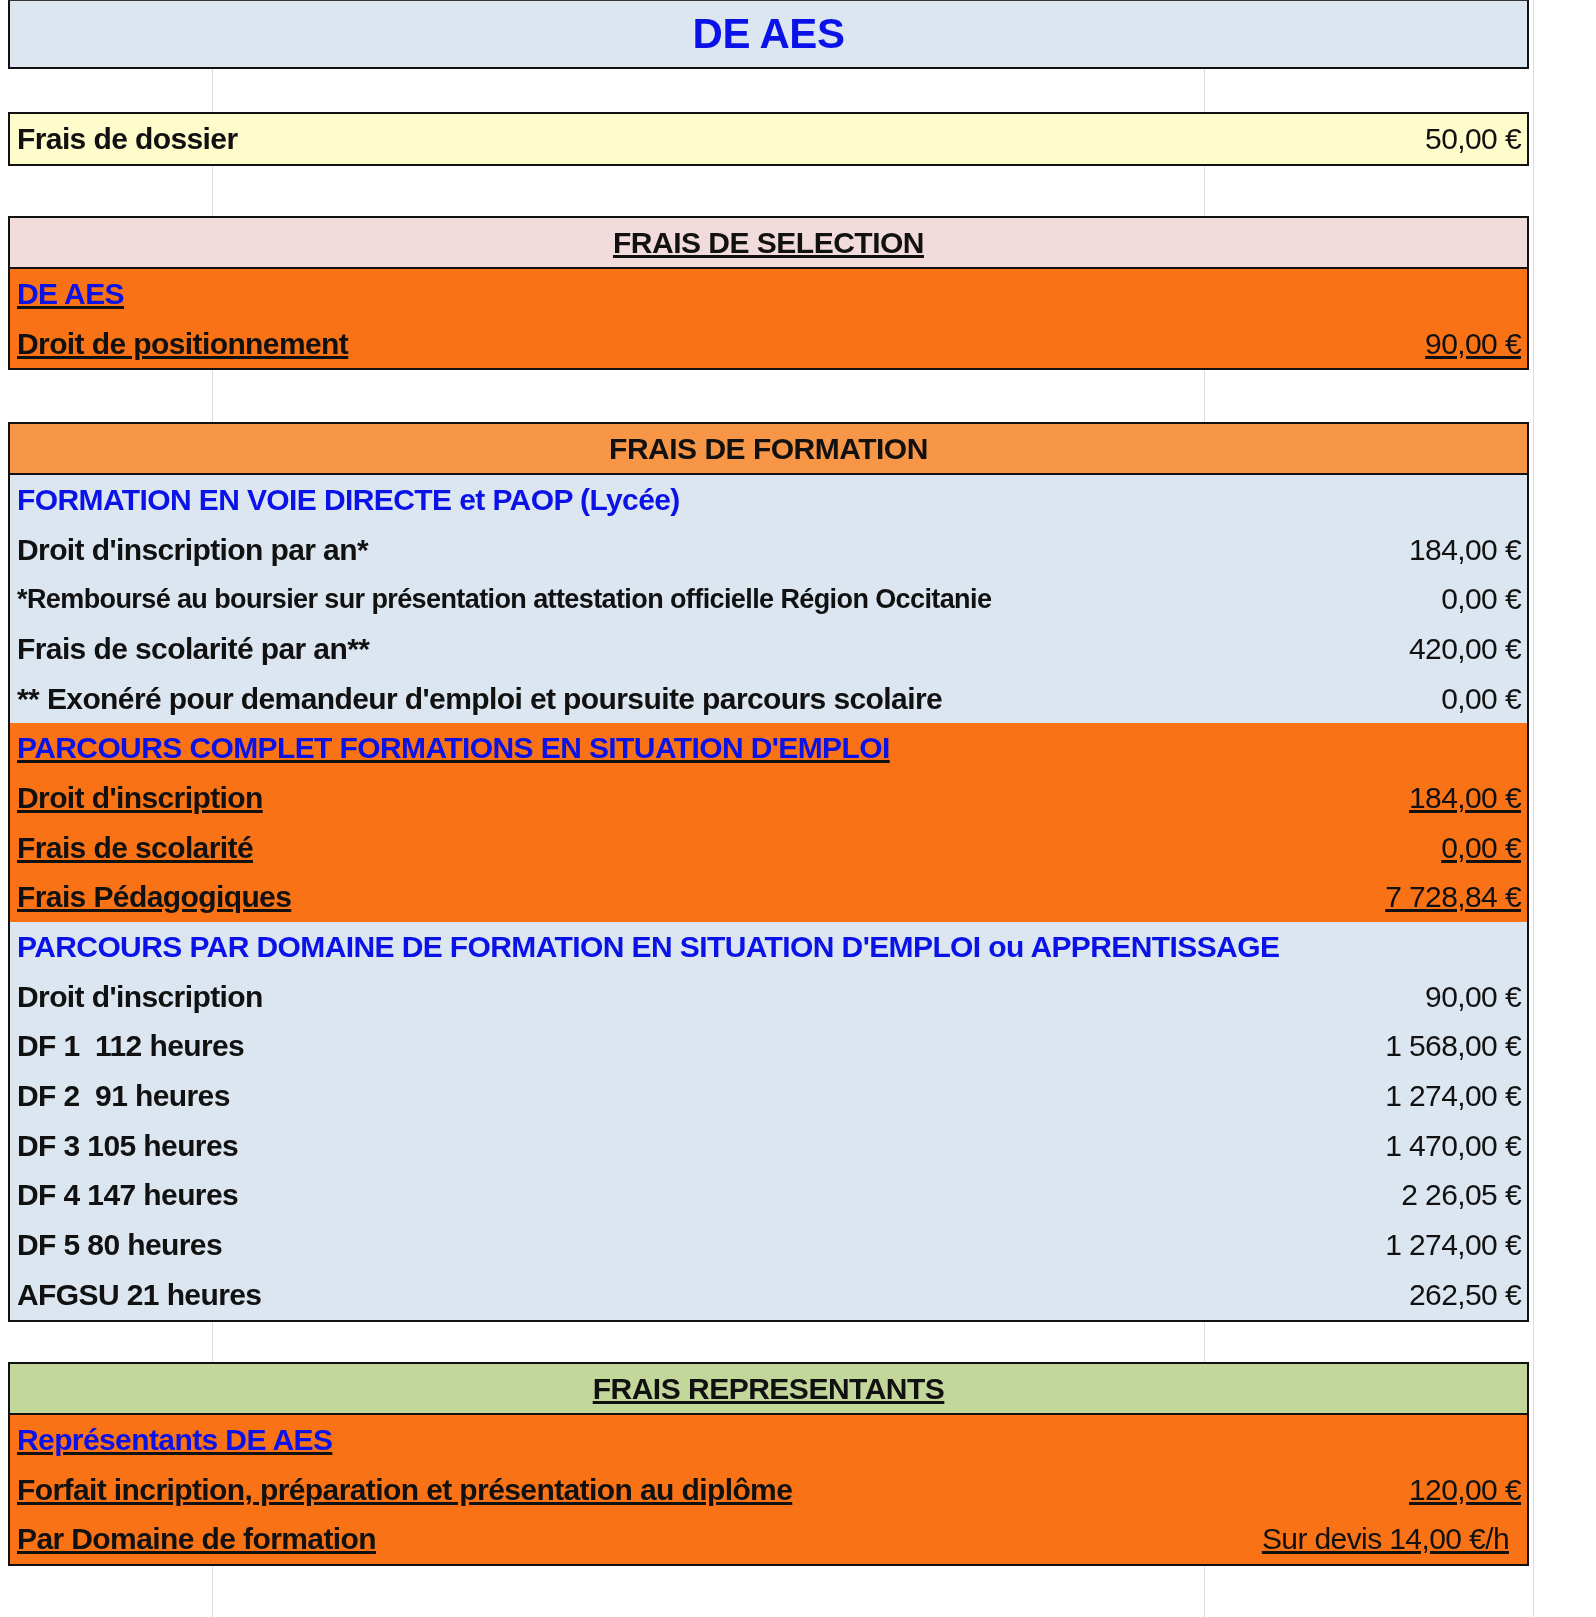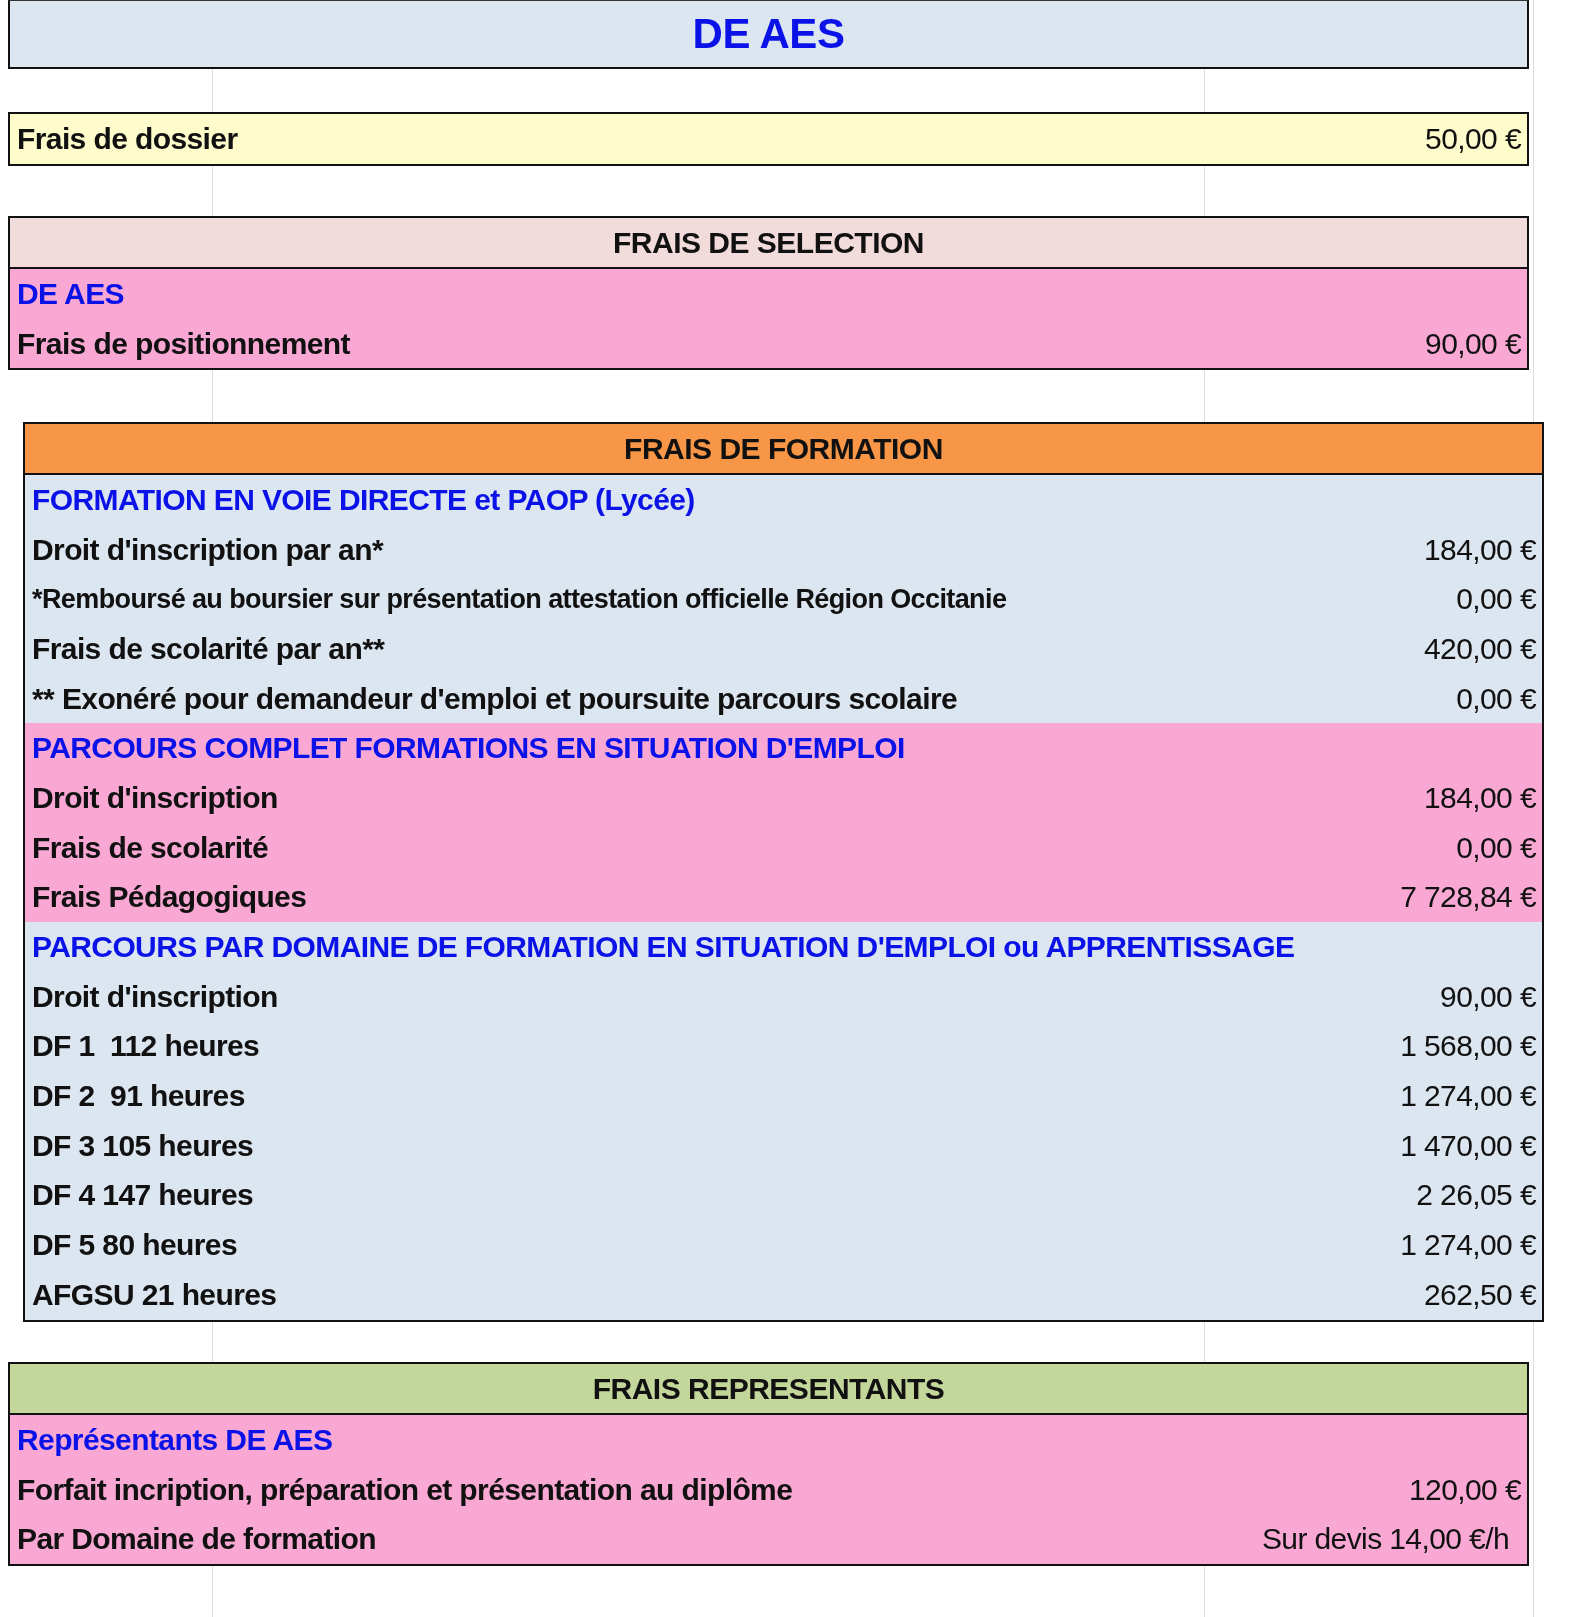--- a/index.html
+++ b/index.html
@@ -26,21 +26,21 @@
       height: 51px; display: flex; align-items: center; justify-content: center;
       font-size: 30px; font-weight: bold; letter-spacing: -0.5px;
       border-bottom: 2px solid #111111; box-sizing: border-box;
     }
     .title-block { top: 0; height: 66px; background: #dce6f1; border-top: 1px solid #333; }
     .title-text {
       height: 66px; display: flex; align-items: center; justify-content: center;
       color: #0a12e8; font-weight: bold; font-size: 42px; letter-spacing: -0.5px;
     }
     .light { background: #dce6f1; }
-    .mid { background: #f9a8d4; }
+    .mid { background: #f97316; text-decoration: underline; }
     .yellow { background: #fffccc; }
     .pink { background: #f2dcdb; }
     .orange { background: #f79646; }
     .green { background: #c4d79b; }
     .devis { padding-right: 18px; }
   </style>
 </head>
 <body>
 
 <div class="grid-v" style="left:212px"></div>
@@ -57,26 +57,26 @@
     <span class="value">50,00 €</span>
   </div>
 </div>
 
 <div class="block mid" style="top:216px;">
   <div class="header pink">FRAIS DE SELECTION</div>
   <div class="row subhead">
     <span class="label">DE AES</span>
   </div>
   <div class="row">
-    <span class="label">Frais de positionnement</span>
+    <span class="label">Droit de positionnement</span>
     <span class="value">90,00 €</span>
   </div>
 </div>
 
-<div class="block" style="top:422px;margin-left:15px;">
+<div class="block" style="top:422px;">
   <div class="header orange">FRAIS DE FORMATION</div>
 
   <div class="light">
     <div class="row subhead">
       <span class="label">FORMATION EN VOIE DIRECTE et PAOP (Lycée)</span>
     </div>
     <div class="row">
       <span class="label">Droit d'inscription par an*</span>
       <span class="value">184,00 €</span>
     </div>

